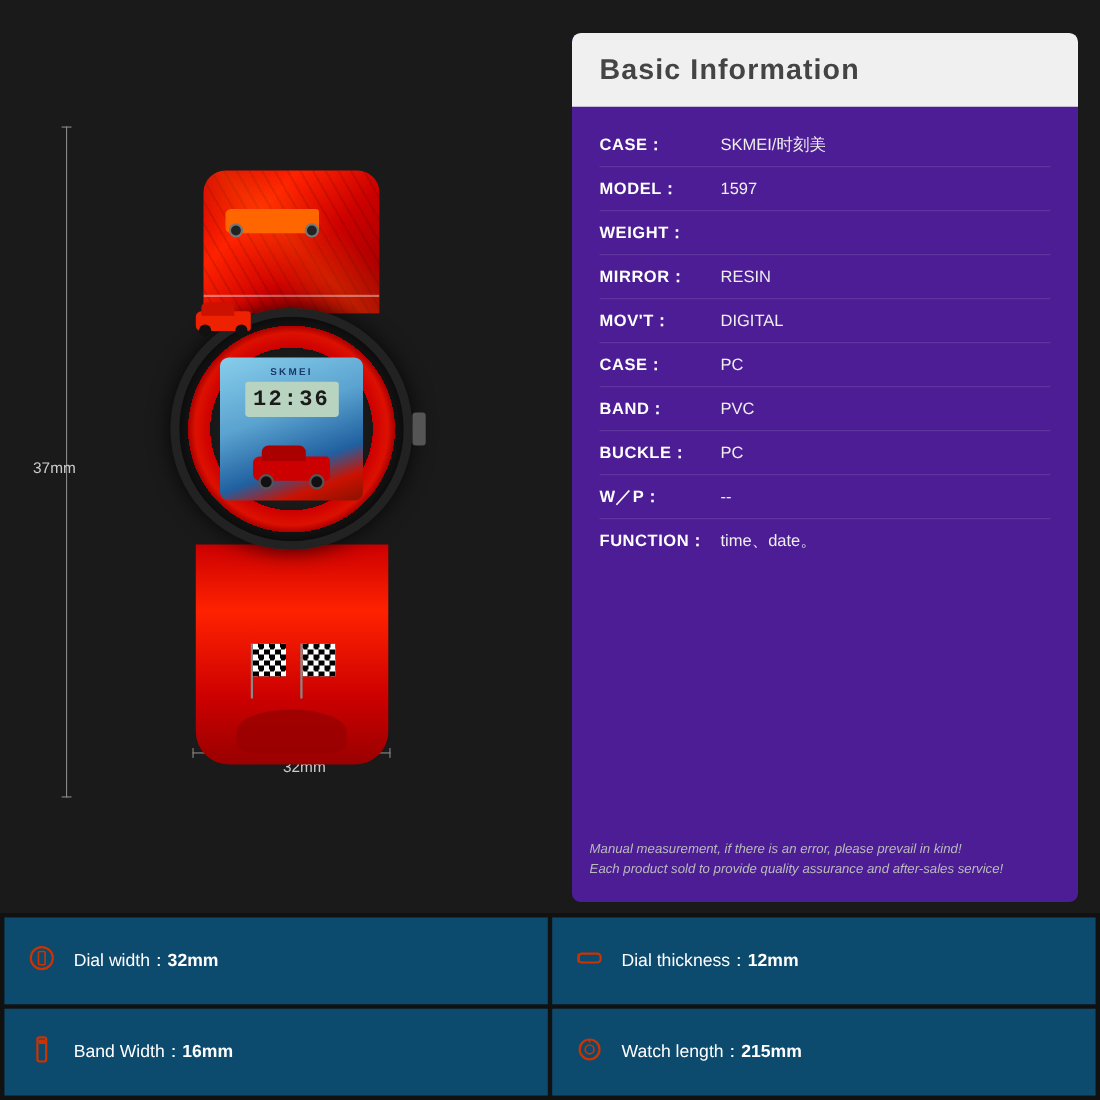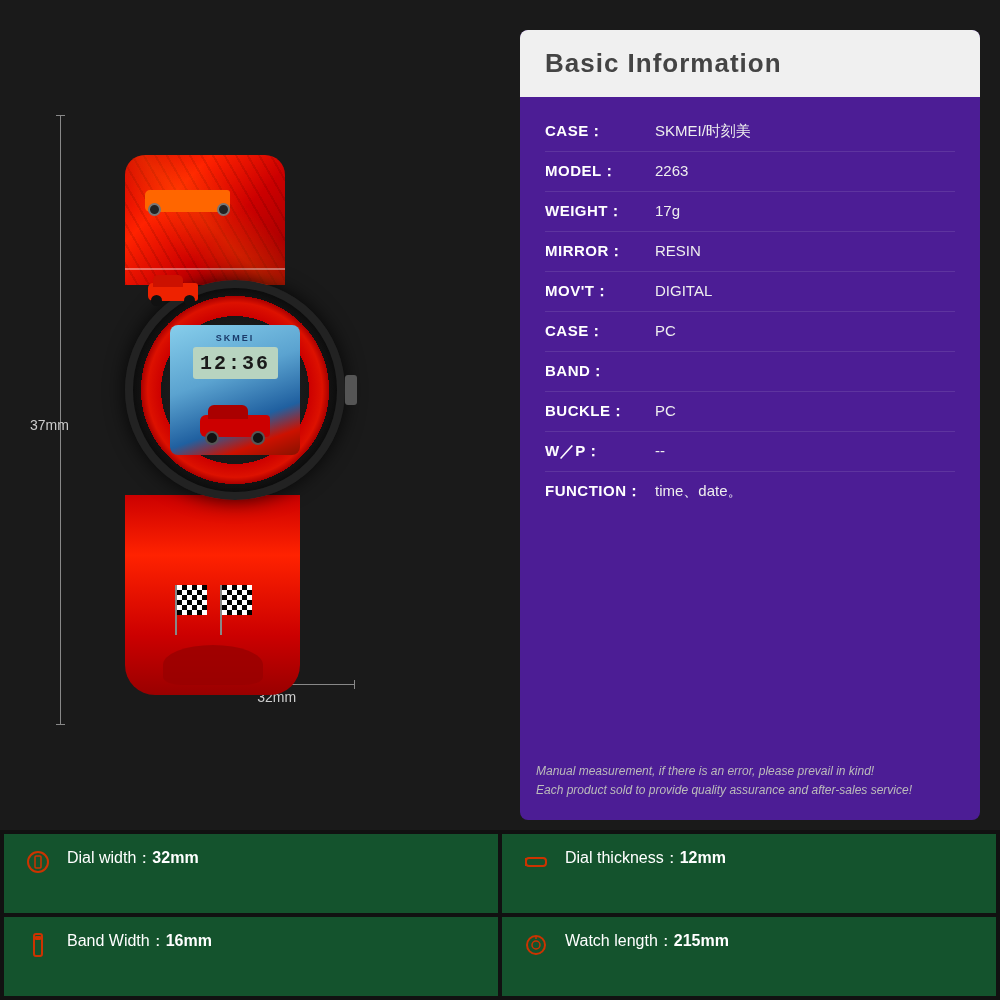--- a/index.html
+++ b/index.html
@@ -37,21 +37,21 @@
       justify-content: center;
     }
 
     
     .watch-illustration {
       position: relative;
       width: 280px;
       height: 580px;
       display: flex;
       flex-direction: column;
-      align-items: flex-start;
+      align-items: center;
       justify-content: center;
     }
 
     
     .band-top {
       width: 160px;
       height: 130px;
       background: linear-gradient(135deg, #cc0000 0%, #ff2200 30%, #cc0000 60%, #990000 100%);
       border-radius: 20px 20px 0 0;
       position: relative;
@@ -361,23 +361,23 @@
       display: grid;
       grid-template-columns: 1fr 1fr;
       grid-template-rows: 1fr 1fr;
       gap: 4px;
       padding: 4px;
       height: 170px;
       background: #111;
     }
 
     .metric-item {
-      background: #14532d;
-      display: flex;
-      align-items: flex-start;
+      background: #0c4a6e;
+      display: flex;
+      align-items: center;
       padding: 14px 20px;
       gap: 15px;
     }
 
     .metric-icon {
       color: #cc3300;
       font-size: 22px;
       flex-shrink: 0;
     }
 
@@ -481,40 +481,40 @@
         <h2>Basic Information</h2>
       </div>
       <div class="info-body">
 
       <div class="info-row">
             <span class="info-label">CASE：</span>
             <span class="info-value">SKMEI/时刻美</span>
           </div>
           <div class="info-row">
             <span class="info-label">MODEL：</span>
-            <span class="info-value">2263</span>
+            <span class="info-value">1597</span>
           </div>
           <div class="info-row">
             <span class="info-label">WEIGHT：</span>
-            <span class="info-value">17g</span>
           </div>
           <div class="info-row">
             <span class="info-label">MIRROR：</span>
             <span class="info-value">RESIN</span>
           </div>
           <div class="info-row">
             <span class="info-label">MOV'T：</span>
             <span class="info-value">DIGITAL</span>
           </div>
           <div class="info-row">
             <span class="info-label">CASE：</span>
             <span class="info-value">PC</span>
           </div>
           <div class="info-row">
             <span class="info-label">BAND：</span>
+            <span class="info-value">PVC</span>
           </div>
           <div class="info-row">
             <span class="info-label">BUCKLE：</span>
             <span class="info-value">PC</span>
           </div>
           <div class="info-row">
             <span class="info-label">W／P：</span>
             <span class="info-value">--</span>
           </div>
           <div class="info-row">

